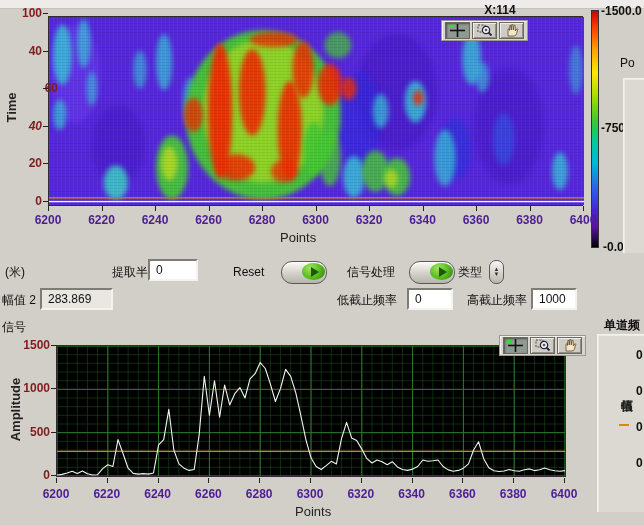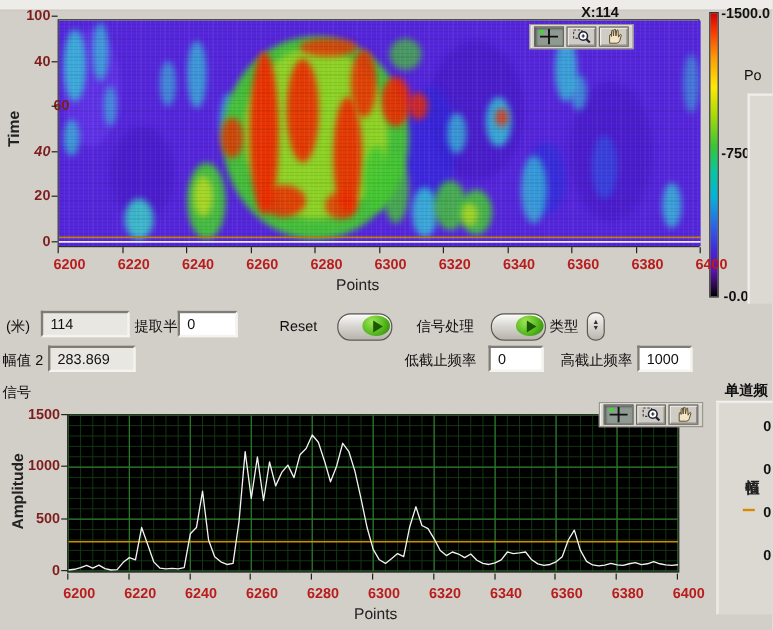--- a/index.html
+++ b/index.html
@@ -1,20 +1,20 @@
 <!DOCTYPE html>
 <html><head>
 <meta charset="utf-8">
 <style>
   html,body{margin:0;padding:0;}
   #screen{position:relative;width:644px;height:525px;background:#d2cfc8;overflow:hidden;
     font-family:"Liberation Sans","DejaVu Sans",sans-serif;color:#111;}
   .topstrip{position:absolute;left:0;top:0;width:644px;height:8px;background:#eeece8;border-bottom:1px solid #c4c1ba;}
   .lbl{position:absolute;font-size:12px;white-space:nowrap;color:#101010;}
-  .tick-label{position:absolute;font-size:12px;font-weight:700;color:#b91c1c;transform:translateX(-50%);white-space:nowrap;margin-left:10px;}
+  .tick-label{position:absolute;font-size:12px;font-weight:700;color:#4c1d95;transform:translateX(-50%);white-space:nowrap;}
   .ytick-label{position:absolute;font-size:12px;font-weight:700;color:#7f1d1d;text-align:right;transform:translateY(-50%);white-space:nowrap;}
   .tickmark{position:absolute;background:#222;}
   .axis-title{position:absolute;font-size:13px;font-weight:700;color:#222;}
   .rot{transform:rotate(-90deg);}
   .plotframe{position:absolute;border:1px solid #2e2e2e;box-sizing:border-box;}
   .heat-overlay{position:absolute;inset:0;pointer-events:none;
      background:repeating-linear-gradient(to bottom,rgba(0,0,0,0.07) 0 1px,transparent 1px 3px),
                 repeating-linear-gradient(to right,rgba(255,255,255,0.05) 0 1px,transparent 1px 4px);}
   .sunken{position:absolute;box-sizing:border-box;border-top:2px solid #7f7c76;border-left:2px solid #7f7c76;
      border-bottom:2px solid #f4f3f0;border-right:2px solid #f4f3f0;font-size:12px;display:flex;align-items:center;padding-left:6px;}
@@ -137,23 +137,20 @@
   </div>
 
   <div class="colorbar"></div>
   <div class="lbl" style="left:601px;top:4px;font-weight:700;">-1500.0</div>
   <div class="lbl" style="left:601px;top:121px;font-weight:700;">-750.0</div>
   <div class="lbl" style="left:603px;top:240px;font-weight:700;">-0.0</div>
   <div class="lbl" style="left:620px;top:56px;">Po</div>
   <div class="rightstrip" style="left:623px;top:78px;width:21px;height:174px;"></div>
 
   <div class="lbl" style="left:5px;top:264px;">(米)</div>
-  <div class="sunken indicator" style="left:34px;top:259px;width:74px;height:22px;">
-    <span>114</span>
-  </div>
 
   <div class="lbl" style="left:112px;top:264px;">提取半宽</div>
   <div class="sunken inputbox" style="left:148px;top:259px;width:50px;height:22px;">
     <span>0</span>
   </div>
 
   <div class="lbl" style="left:233px;top:265px;">Reset</div>
   <div class="pill" style="left:281px;top:261px;">
     <span class="led">
         <span class="tri"></span>

